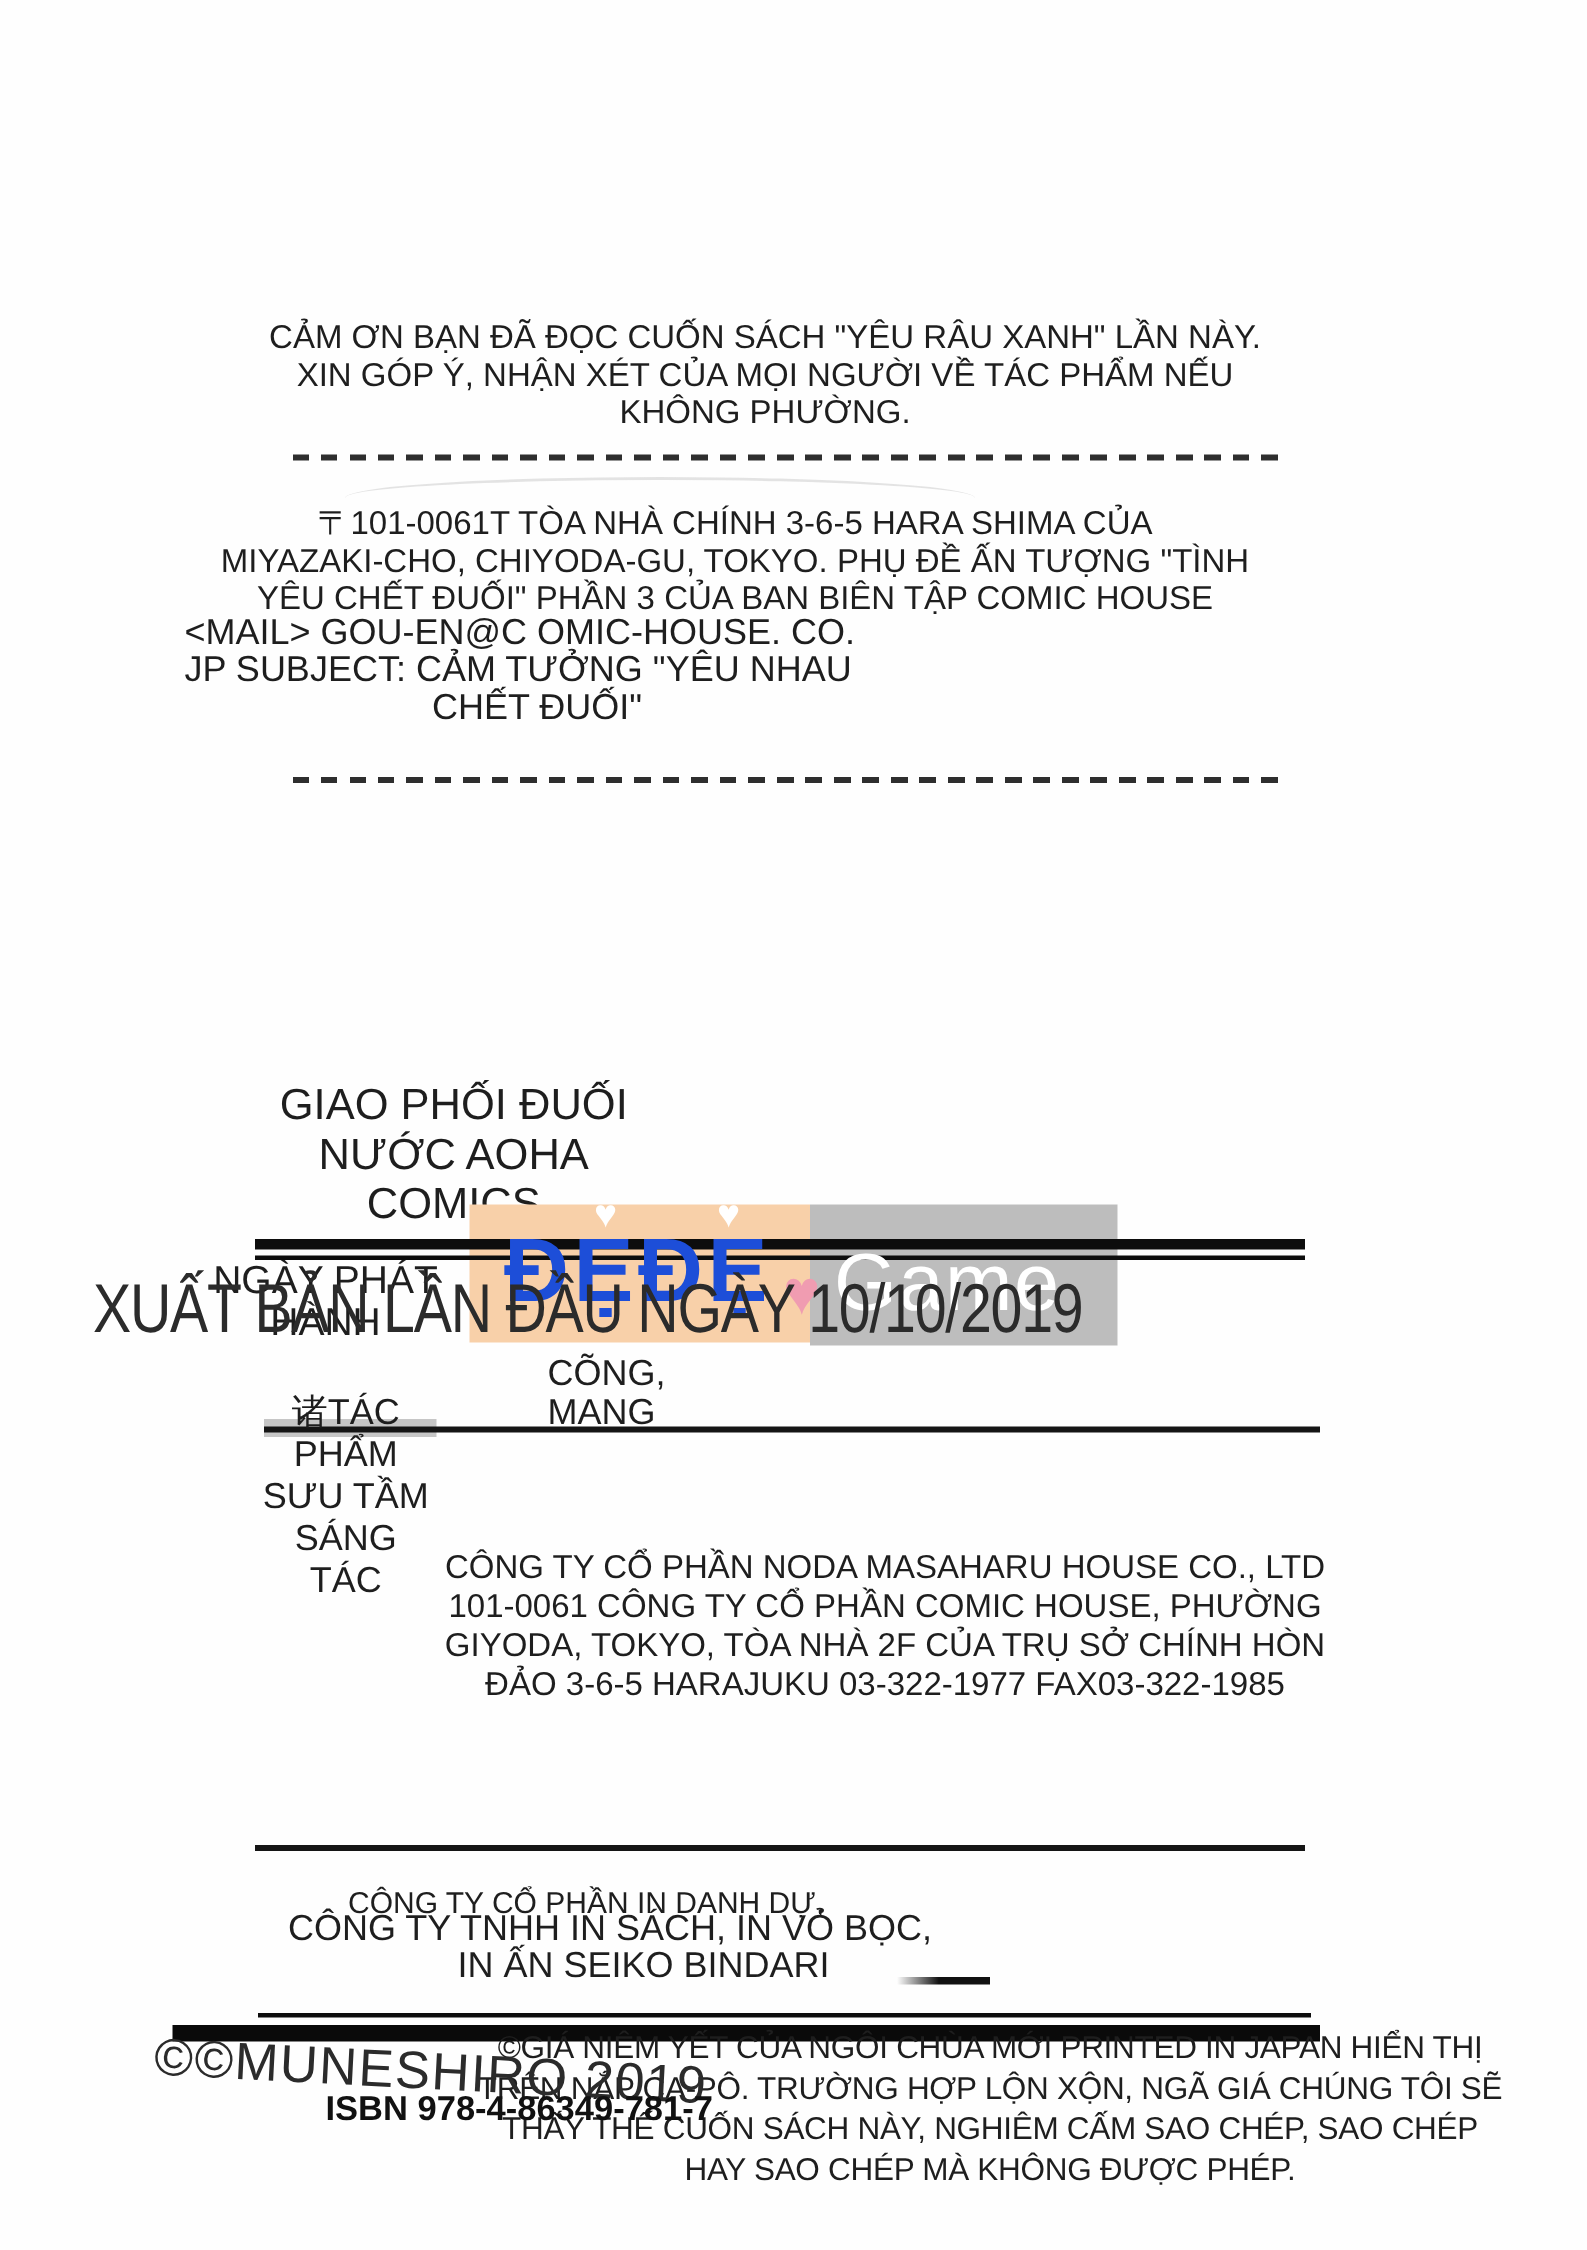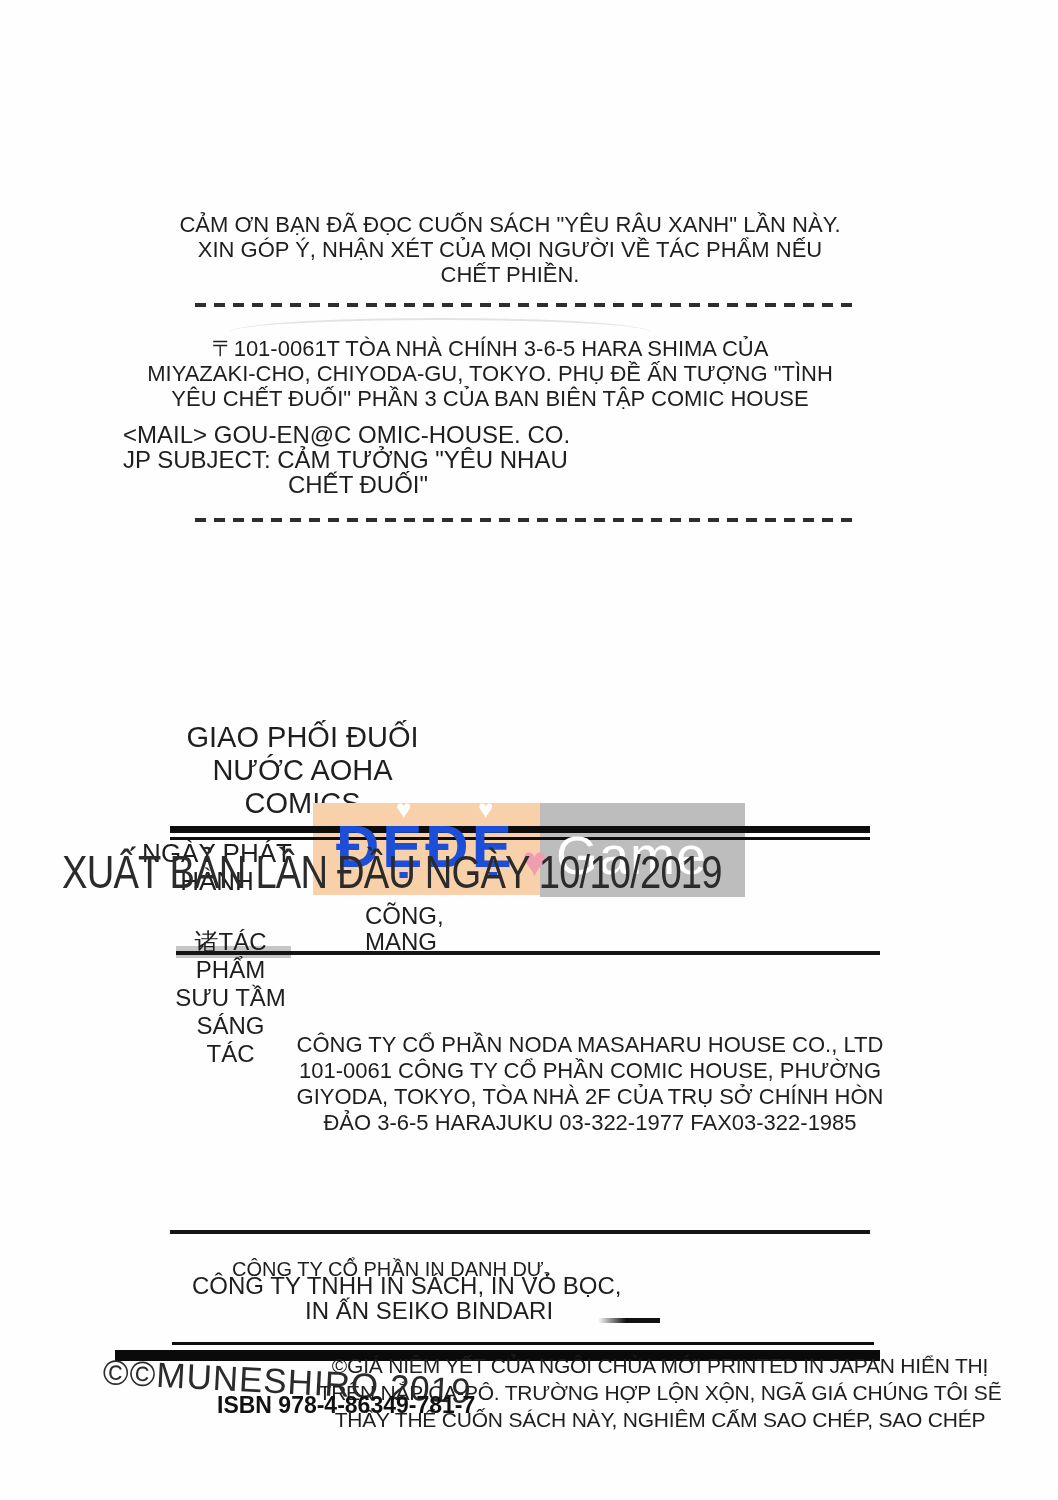--- a/index.html
+++ b/index.html
@@ -5,21 +5,21 @@
   html,body{margin:0;padding:0;background:#ffffff;}
   .page{position:relative;width:1058px;height:1500px;background:#fefefe;overflow:hidden;
         font-family:"Liberation Sans","DejaVu Sans",sans-serif;color:#1e1e1e;}
   .abs{position:absolute;}
   .ctr{text-align:center;}
   .nowrap{white-space:nowrap;}
   
   .thanks{left:100px;top:212px;width:820px;font-size:22px;line-height:25px;}
   .artifact-arc{left:230px;top:318px;width:420px;height:26px;border-top:2px solid #d9d9d9;border-radius:50%;opacity:.7;}
   .address{left:70px;top:336px;width:840px;font-size:22px;line-height:25px;}
-  .mail{left:123px;top:422px;width:470px;font-size:24px;line-height:25px;text-align:left;}
+  .mail{left:123px;top:409px;width:470px;font-size:24px;line-height:25px;text-align:left;}
   .mail .ln3{text-align:center;}
   .dash1{left:195px;top:303px;}
   .dash2{left:195px;top:518px;}
   .dashline{width:665px;height:4px;
      background:repeating-linear-gradient(90deg,#2e2e2e 0 11px,transparent 11px 19px);}
   .comics{left:170px;top:721px;width:265px;font-size:29px;line-height:33px;}
   
   .rule-top-a{left:170px;top:826px;width:700px;height:7px;background:#0d0d0d;z-index:2;}
   .rule-top-b{left:170px;top:837px;width:700px;height:3px;background:#0d0d0d;z-index:2;}
   .rule-mid{left:176px;top:951px;width:704px;height:4px;background:#151515;}
@@ -55,21 +55,21 @@
   .notice{left:295px;top:1352px;width:730px;font-size:21px;line-height:27px;z-index:4;letter-spacing:-0.2px;}
 </style>
 </head>
 <body>
 
 <div class="page">
 
   <div class="abs ctr thanks">
     <div>CẢM ƠN BẠN ĐÃ ĐỌC CUỐN SÁCH "YÊU RÂU XANH" LẦN NÀY.</div>
     <div>XIN GÓP Ý, NHẬN XÉT CỦA MỌI NGƯỜI VỀ TÁC PHẨM NẾU</div>
-    <div>CHẾT PHIỀN.</div>
+    <div>KHÔNG PHƯỜNG.</div>
   </div>
 
   <div class="abs dashline dash1"></div>
   <div class="abs artifact-arc"></div>
 
   <div class="abs ctr address">
     <div>〒101-0061T TÒA NHÀ CHÍNH 3-6-5 HARA SHIMA CỦA</div>
     <div>MIYAZAKI-CHO, CHIYODA-GU, TOKYO. PHỤ ĐỀ ẤN TƯỢNG "TÌNH</div>
     <div>YÊU CHẾT ĐUỐI" PHẦN 3 CỦA BAN BIÊN TẬP COMIC HOUSE</div>
   </div>
@@ -136,15 +136,16 @@
 
   <div class="abs rule-bot-thin"></div>
   <div class="abs rule-bot-thick"></div>
 
   <div class="abs nowrap copyright">©©MUNESHIRO 2019</div>
   <div class="abs nowrap isbn">ISBN 978-4-86349-781-7</div>
   <div class="abs ctr notice">
     <div>©GIÁ NIÊM YẾT CỦA NGÔI CHÙA MỚI PRINTED IN JAPAN HIỂN THỊ</div>
     <div>TRÊN NẮP CA-PÔ. TRƯỜNG HỢP LỘN XỘN, NGÃ GIÁ CHÚNG TÔI SẼ</div>
     <div>THẤY THẾ CUỐN SÁCH NÀY, NGHIÊM CẤM SAO CHÉP, SAO CHÉP</div>
+    <div>HAY SAO CHÉP MÀ KHÔNG ĐƯỢC PHÉP.</div>
   </div>
 
 </div>
 
 </body></html>

